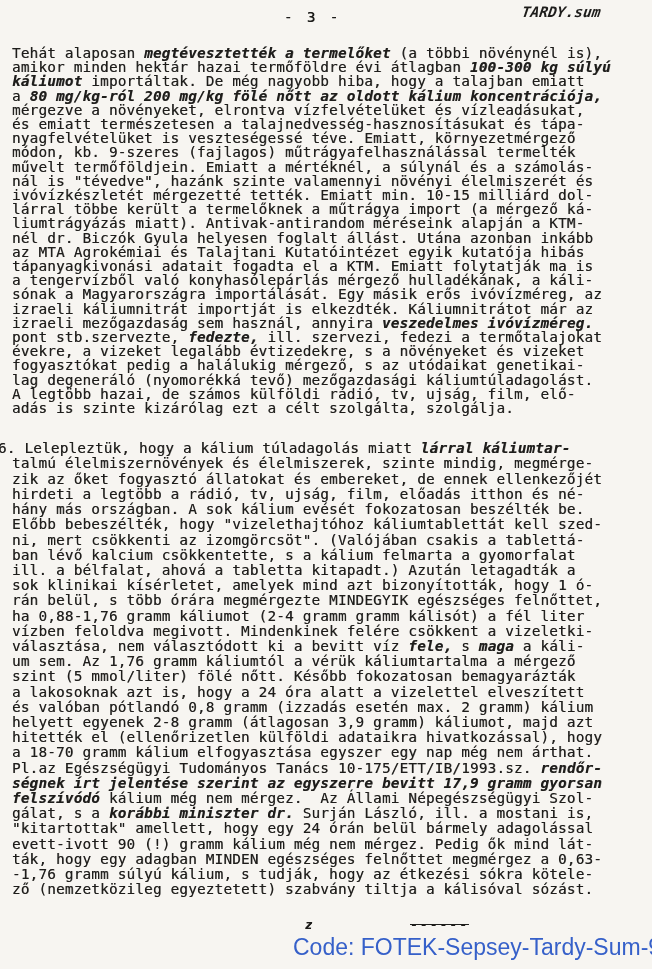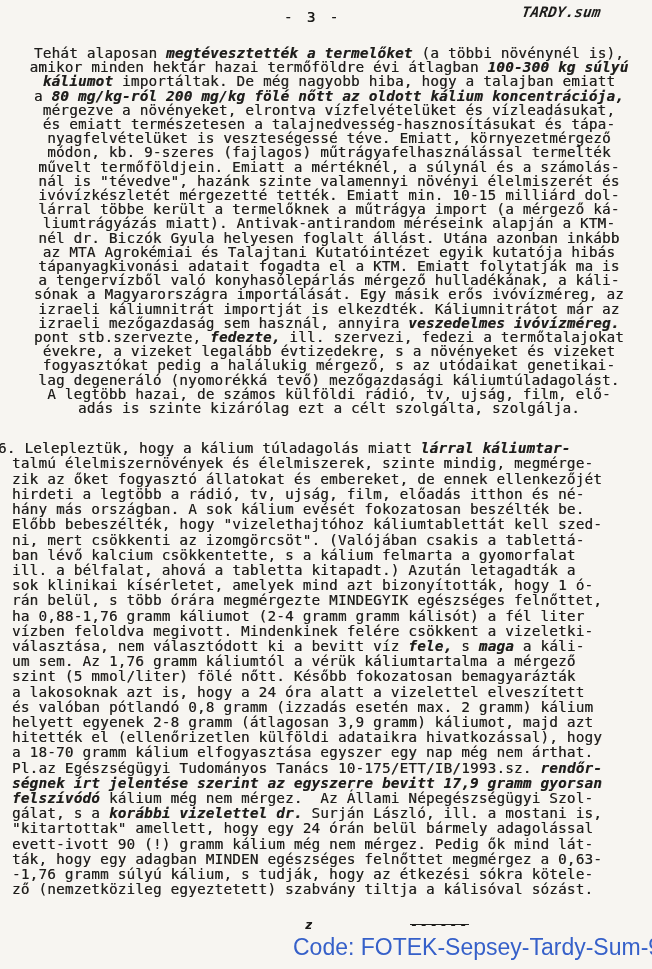--- a/index.html
+++ b/index.html
@@ -23,21 +23,21 @@
     position:absolute;left:522px;top:4px;
     font-size:14.5px;font-style:italic;font-weight:bold;
     transform:skewX(-8deg);
     white-space:pre;
   }
   .doc-body{
     position:absolute;left:12px;top:46px;width:634px;
     font-size:14.3px;letter-spacing:0.2px;
     text-shadow:0.35px 0 rgba(30,29,27,0.6);
   }
-  .para1 .line{line-height:14.2px;text-align:center;}
+  .para1 .line{line-height:14.2px;}
   .para2{margin-top:26px;}
   .para2 .line{line-height:15.2px;}
   .line{white-space:pre;}
   .line span{white-space:pre;}
   .em{font-weight:bold;font-style:italic;}
   .hang{margin-left:-14px;}
   .footnote-mark{
     position:absolute;left:305px;top:918px;
     font-size:12px;font-style:italic;font-weight:bold;
     text-shadow:0.3px 0 currentColor;color:#1e1d1b;
@@ -109,21 +109,21 @@
         <div class="line"><span>um sem. Az 1,76 gramm káliumtól a vérük káliumtartalma a mérgező</span></div>
         <div class="line"><span>szint (5 mmol/liter) fölé nőtt. Később fokozatosan bemagyarázták</span></div>
         <div class="line"><span>a lakosoknak azt is, hogy a 24 óra alatt a vizelettel elveszített</span></div>
         <div class="line"><span>és valóban pótlandó 0,8 gramm (izzadás esetén max. 2 gramm) kálium</span></div>
         <div class="line"><span>helyett egyenek 2-8 gramm (átlagosan 3,9 gramm) káliumot, majd azt</span></div>
         <div class="line"><span>hitették el (ellenőrizetlen külföldi adataikra hivatkozással), hogy</span></div>
         <div class="line"><span>a 18-70 gramm kálium elfogyasztása egyszer egy nap még nem árthat.</span></div>
         <div class="line"><span>Pl.az Egészségügyi Tudományos Tanács 10-175/ETT/IB/1993.sz. </span><span class="em">rendőr-</span></div>
         <div class="line"><span class="em">ségnek írt jelentése szerint az egyszerre bevitt 17,9 gramm gyorsan</span></div>
         <div class="line"><span class="em">felszívódó</span><span> kálium még nem mérgez.  Az Állami Népegészségügyi Szol-</span></div>
-        <div class="line"><span>gálat, s a </span><span class="em">korábbi vizelettel dr.</span><span> Surján László, ill. a mostani is,</span></div>
+        <div class="line"><span>gálat, s a </span><span class="em">korábbi miniszter dr.</span><span> Surján László, ill. a mostani is,</span></div>
         <div class="line"><span>"kitartottak" amellett, hogy egy 24 órán belül bármely adagolással</span></div>
         <div class="line"><span>evett-ivott 90 (!) gramm kálium még nem mérgez. Pedig ők mind lát-</span></div>
         <div class="line"><span>ták, hogy egy adagban MINDEN egészséges felnőttet megmérgez a 0,63-</span></div>
         <div class="line"><span>-1,76 gramm súlyú kálium, s tudják, hogy az étkezési sókra kötele-</span></div>
         <div class="line"><span>ző (nemzetközileg egyeztetett) szabvány tiltja a kálisóval sózást.</span></div>
       </div>
     </div>
 
   <div class="footnote-mark">z</div>
   <div class="footnote-dashes">------</div>

